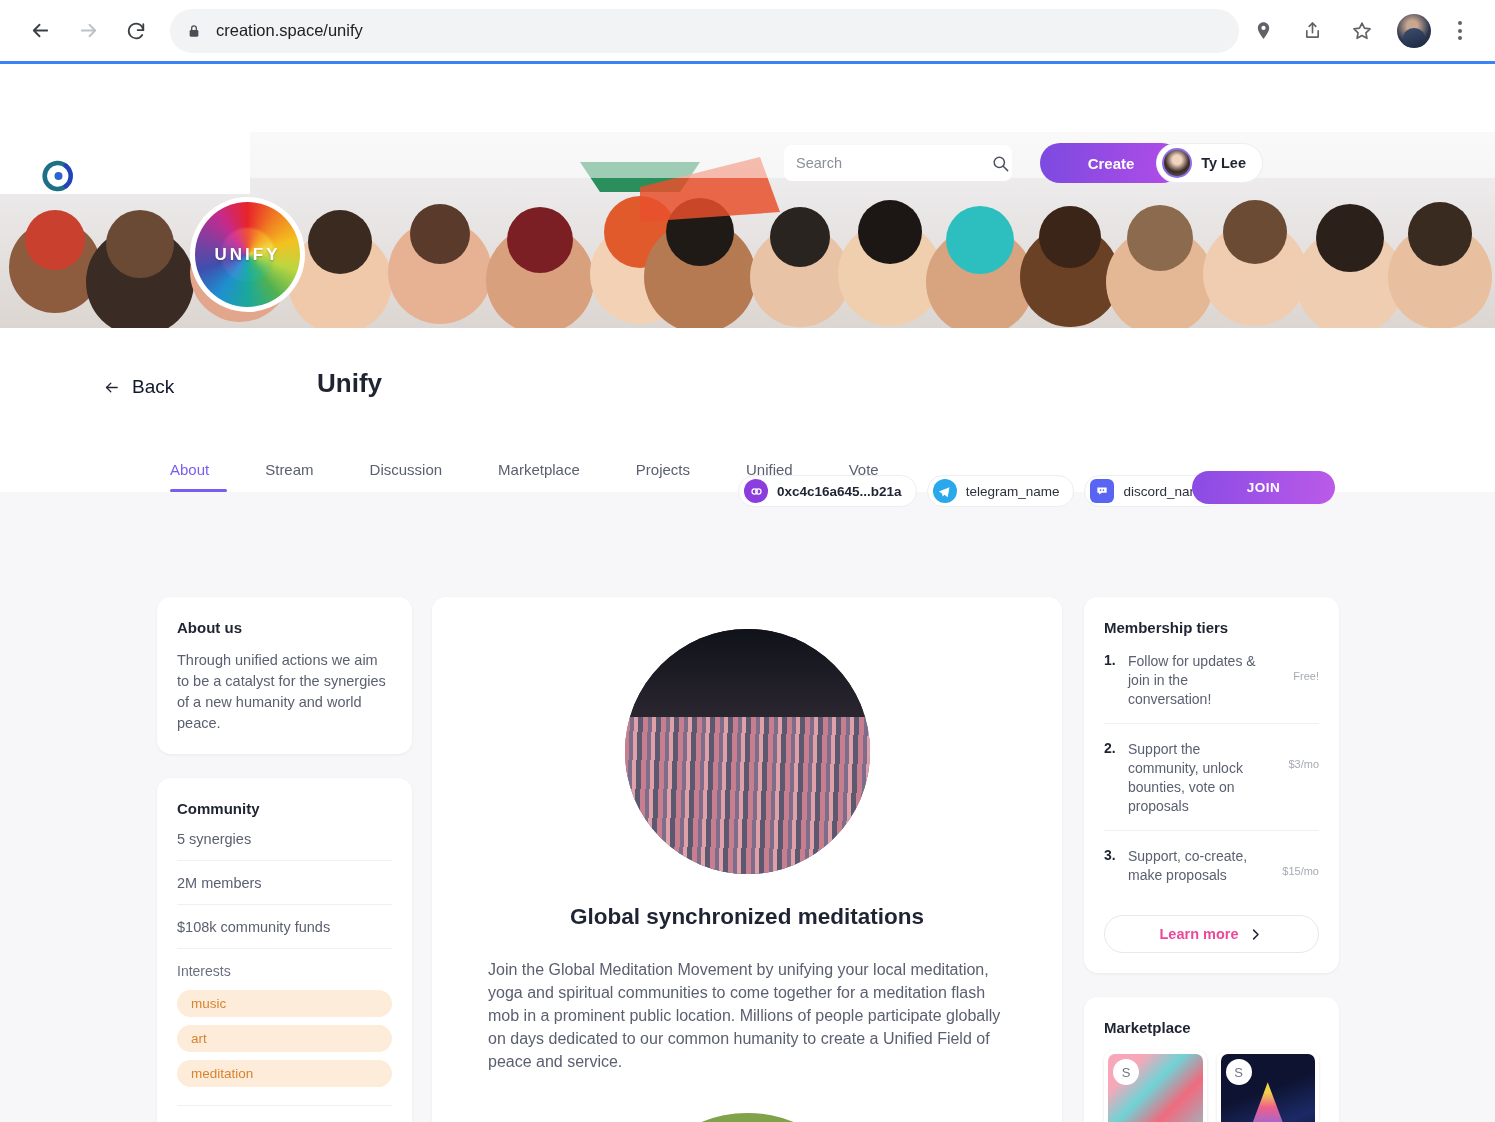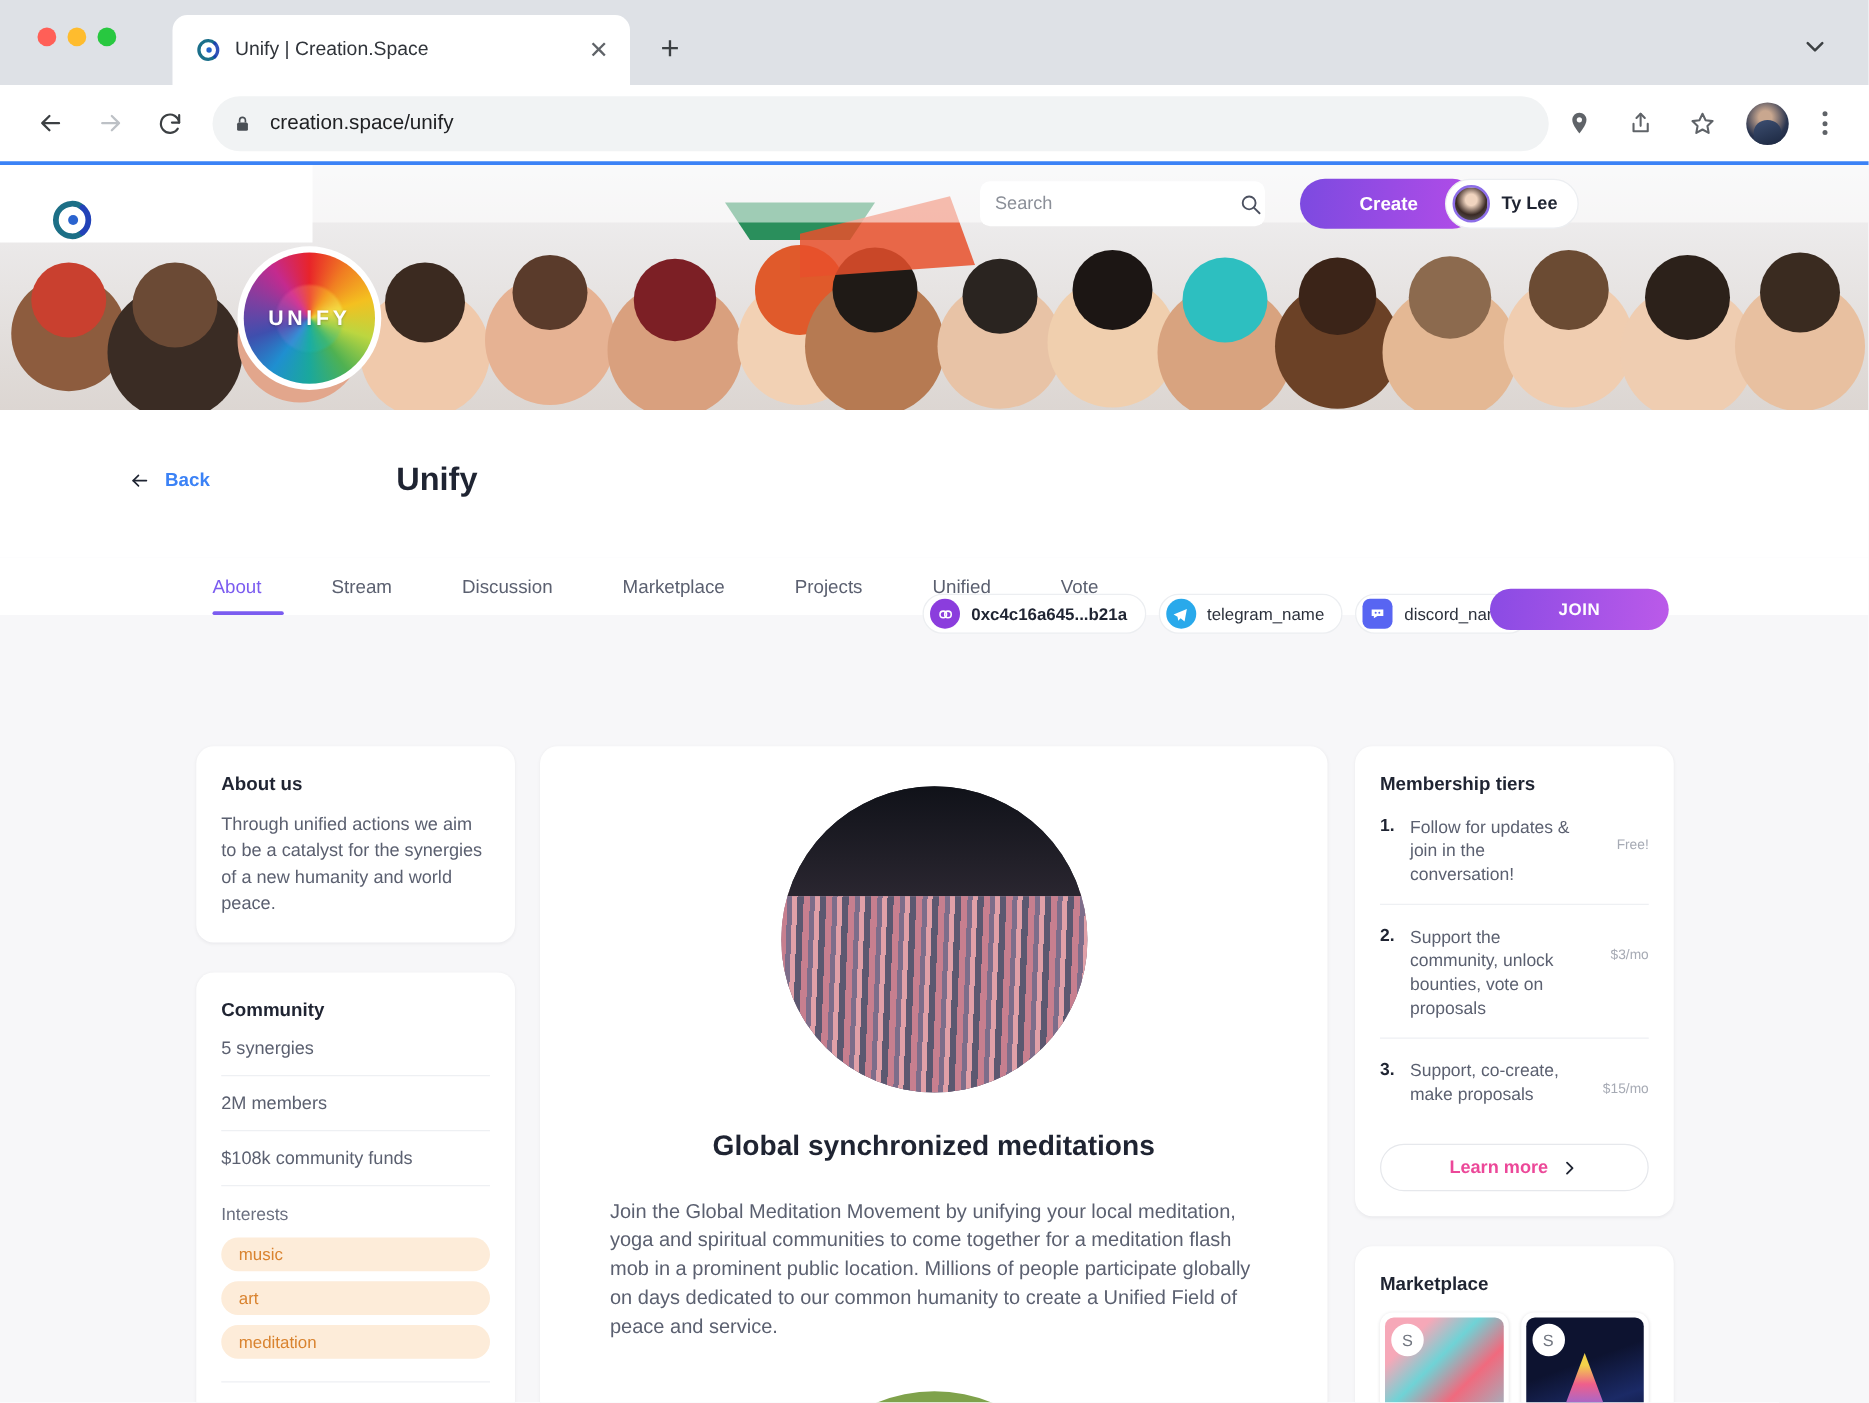--- a/index.html
+++ b/index.html
@@ -71,21 +71,21 @@
     display:flex; align-items:center; justify-content:center; border:0; cursor:pointer; font-family:inherit;}
   .user-chip { position:absolute; right:34px; top:11px; height:40px; background:#fff; border-radius:20px;
     display:flex; align-items:center; gap:9px; padding:0 16px 0 5px; border:1px solid #eceef1; cursor:pointer;}
   .user-av { width:30px; height:30px; border-radius:50%; flex:none; border:2px solid #8d6ee8;
     background:radial-gradient(circle at 50% 38%, #f0d4bf 0 22%, #3a2a25 58%, #6b6b72 100%); overflow:hidden;}
   .user-name { font-size:14.5px; font-weight:700; color:#1f2432; white-space:nowrap;}
 
   
   .profile-header { position:absolute; left:0; top:196px; width:1495px; height:118px; background:#fff; }
   .back-link { position:absolute; left:103px; top:48px; display:flex; align-items:center; gap:12px; cursor:pointer;}
-  .back-label { font-size:15px; font-weight:700; color:#3b82f6;}
+  .back-label { font-size:19px; font-weight:400; color:#0f172a;}
   .unify-logo { position:absolute; left:190px; top:65px; width:115px; height:115px; border-radius:50%;
      background:#fff; padding:5px; z-index:5; }
   .unify-inner { width:100%; height:100%; border-radius:50%; position:relative; overflow:hidden;
      background: conic-gradient(#e8242a,#f07d22,#f4c020,#bcd640,#4fb152,#1aa89c,#1f8fd0,#3f4fae,#7f3fa0,#c42a8e,#e8242a); }
   .unify-inner::before { content:''; position:absolute; left:50%; top:50%; width:52%; height:52%;
      transform:translate(-50%,-50%); border-radius:50%;
      background: conic-gradient(#f05a3a,#f5a623,#f2de4a,#9fd04e,#3cb878,#1aaea6,#3b8fd6,#5b55b5,#9b46ab,#d83b94,#f05a3a);
      opacity:.85; filter:blur(1px);}
   .unify-word { position:absolute; left:0; right:0; top:50%; transform:translateY(-50%); text-align:center;
      color:#fff; font-size:17px; font-weight:800; letter-spacing:3px; z-index:3; text-shadow:0 1px 2px rgba(0,0,0,.25);}
@@ -169,47 +169,20 @@
      clip-path:polygon(50% 0, 100% 100%, 0 100%);}
   .nft-badge { position:absolute; left:9px; top:9px; width:26px; height:26px; border-radius:50%;
      background:#fff; display:flex; align-items:center; justify-content:center;
      font-size:13px; color:#70757f; z-index:3;}
 </style>
 </head>
 <body>
 
 <div class="browser">
 
-  <div class="tabstrip">
-    <div class="traffic">
-      <span class="dot red"></span>
-      <span class="dot yellow"></span>
-      <span class="dot green"></span>
-    </div>
-
-    <div class="tab">
-      <span class="tab-fav">
-        <svg viewBox="0 0 24 24" width="20" height="20">
-          <path d="M19 5.5A9 9 0 1 0 19 18.5" fill="none" stroke="#1b6f8a" stroke-width="3.2" stroke-linecap="round"></path>
-          <path d="M19 18.5A9 9 0 0 0 19 5.5" fill="none" stroke="#1a3fb0" stroke-width="3.2" stroke-linecap="round" opacity=".9"></path>
-          <circle cx="13.5" cy="12" r="2.6" fill="#2563c9"></circle>
-        </svg>
-      </span>
-      <span class="tab-title">Unify | Creation.Space</span>
-      <span class="tab-close">✕</span>
-    </div>
-
-    <div class="newtab">+</div>
-
-    <div class="tabstrip-chev">
-      <svg viewBox="0 0 24 24" width="20" height="20">
-          <path d="M5 9l7 7 7-7" fill="none" stroke="#3c4043" stroke-width="2.4" stroke-linecap="round" stroke-linejoin="round"></path>
-        </svg>
-    </div>
-  </div>
 
   <div class="toolbar">
     <div class="navbtn">
       <svg viewBox="0 0 24 24" width="23" height="23">
           <path d="M19 12H5M11 6l-6 6 6 6" fill="none" stroke="#3c4043" stroke-width="1.9" stroke-linecap="round" stroke-linejoin="round"></path>
         </svg>
     </div>
     <div class="navbtn">
       <svg viewBox="0 0 24 24" width="23" height="23">
           <path d="M5 12h14M13 6l6 6-6 6" fill="none" stroke="#bdc1c6" stroke-width="1.9" stroke-linecap="round" stroke-linejoin="round"></path>

